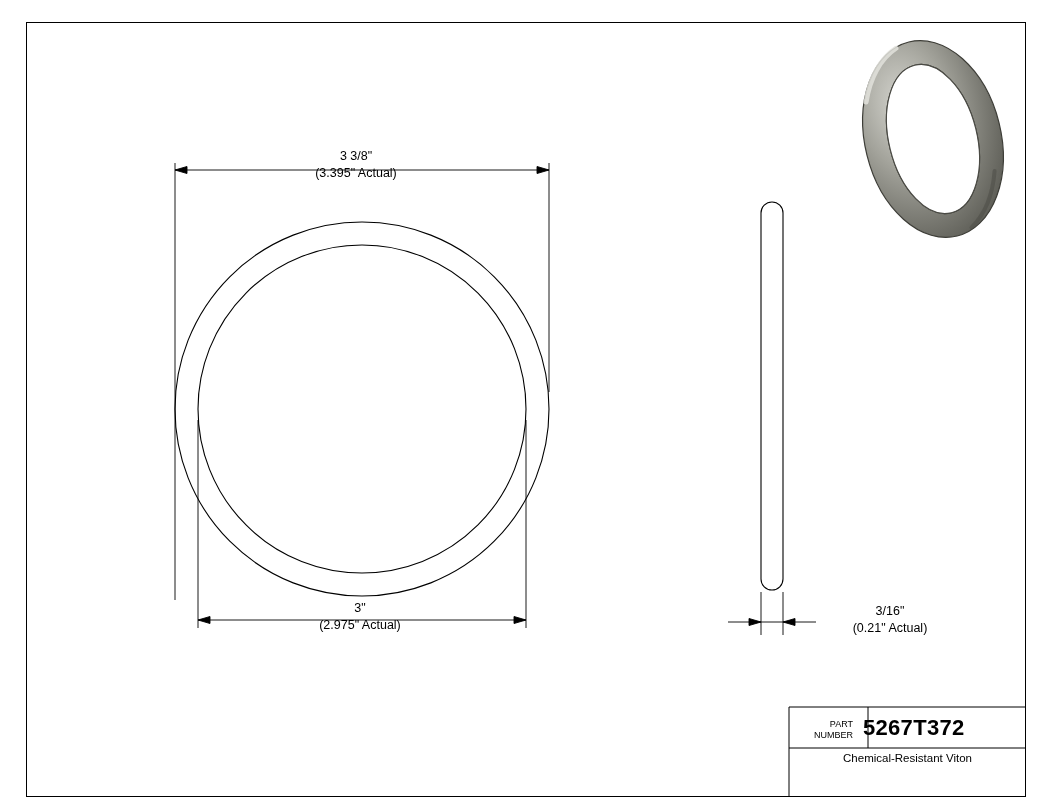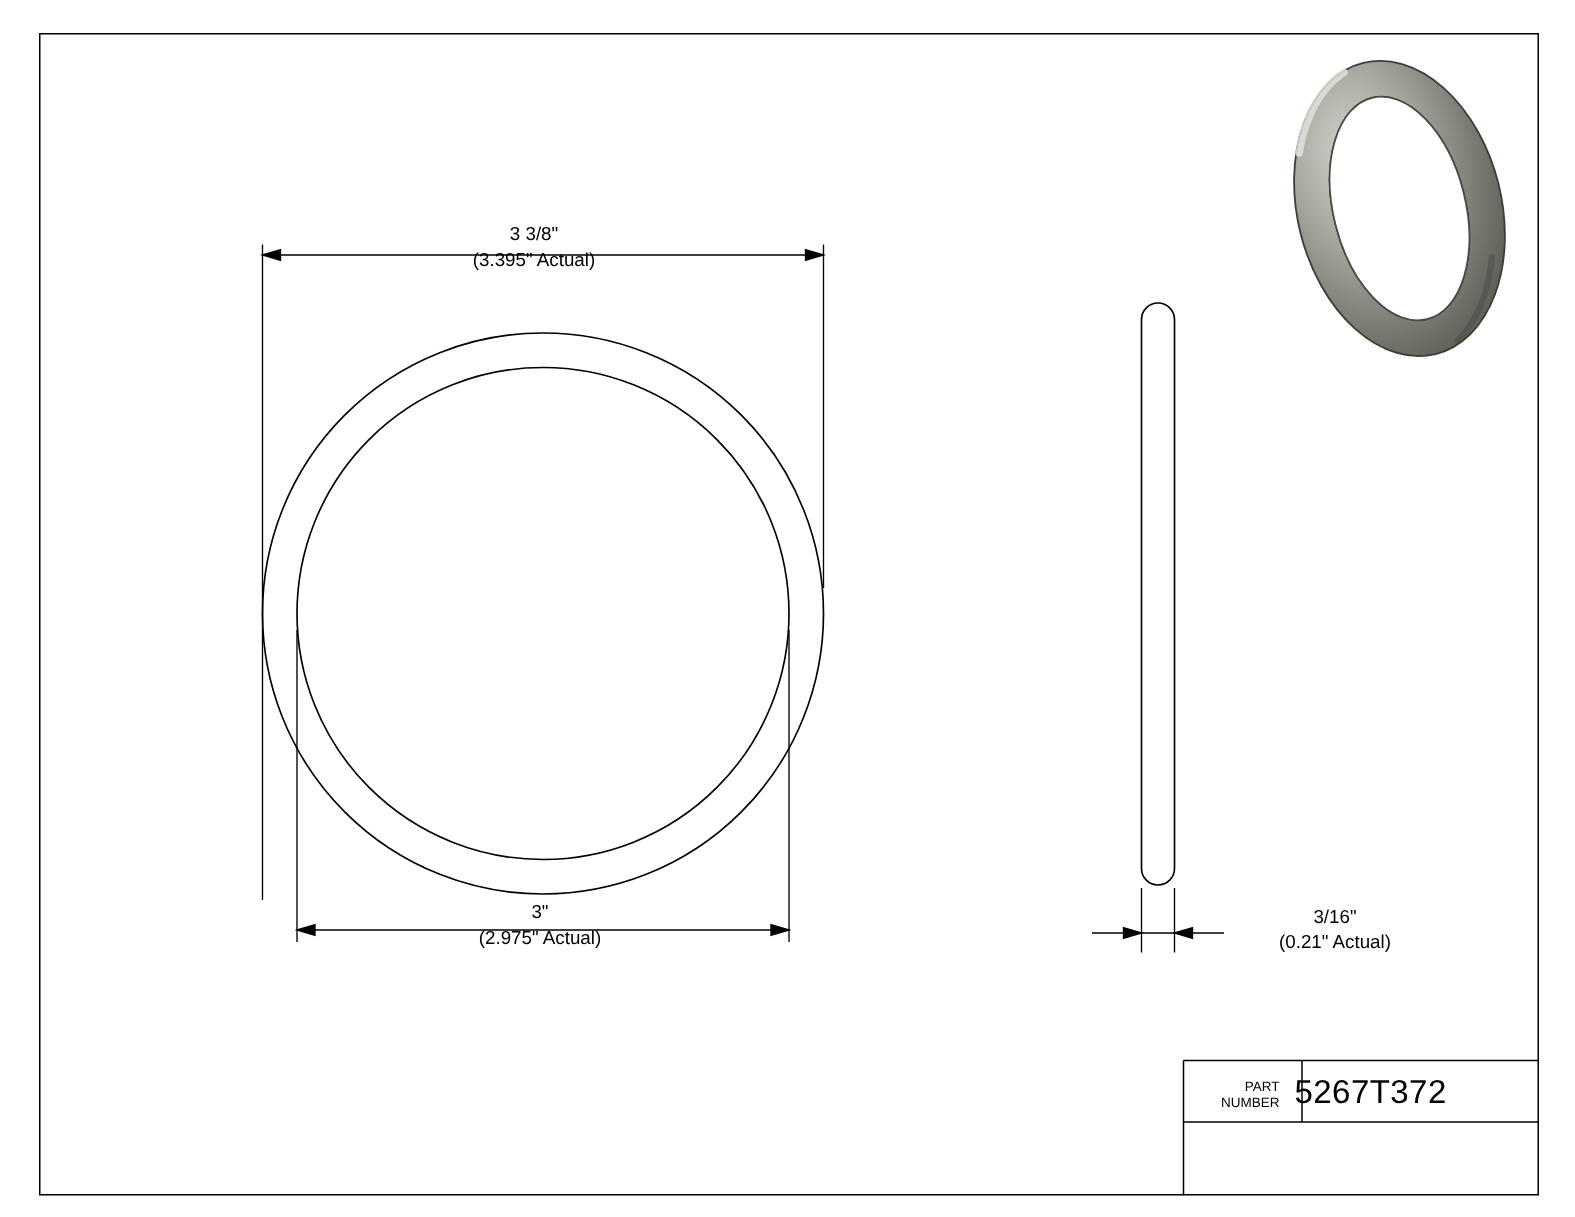--- a/index.html
+++ b/index.html
@@ -77,21 +77,21 @@
     text-align: right;
     font-size: 9px;
     line-height: 11px;
     color: #000;
   }
   .pn-value {
     position: absolute;
     left: 74px;
     top: 8px;
     font-size: 22px;
-    font-weight: normal;
+    font-weight: bold;
     letter-spacing: 0.3px;
     color: #000;
     text-align: right;
   }
   .desc {
     position: absolute;
     left: 0px;
     top: 43px;
     width: 237px;
     text-align: center;
@@ -202,16 +202,17 @@
     <div>(0.21" Actual)</div>
   </div>
 
   <div class="title-block">
     <div class="pn-label">
       <div>PART</div>
       <div>NUMBER</div>
     </div>
     <div class="pn-value">5267T372</div>
     <div class="desc">
+      <div>Chemical-Resistant Viton</div>
     </div>
   </div>
 
 </div>
 
 </body></html>

